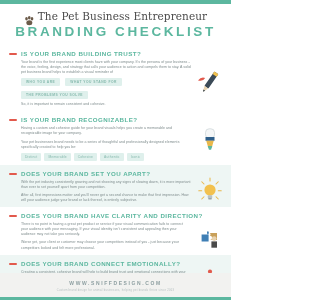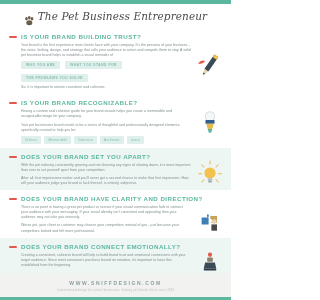--- a/index.html
+++ b/index.html
@@ -16,21 +16,20 @@
 
   
   .header{padding:6px 0 5px 0;text-align:center;background:#ffffff;}
   .brandline{
     display:flex;align-items:center;justify-content:center;gap:3px;
     height:13px;
   }
   .paw-icon{display:block;width:11px;height:10px;flex:0 0 auto;}
   .brandname{
     font-family:"DejaVu Serif", serif;
-    font-style:italic;
     font-size:10.5px;
     color:#4a4a4a;
     letter-spacing:.1px;
     white-space:nowrap;
     line-height:13px;
   }
   .checklist-title{
     margin-top:1px;
     font-size:13.5px;
     font-weight:bold;
@@ -113,20 +112,21 @@
       <span class="paw-icon">
         <svg viewBox="0 0 22 20" width="11" height="10">
           <ellipse cx="5" cy="5.5" rx="2.6" ry="3.4" fill="#6b5b4a"></ellipse>
           <ellipse cx="10.5" cy="3.6" rx="2.6" ry="3.6" fill="#6b5b4a"></ellipse>
           <ellipse cx="16" cy="5.5" rx="2.6" ry="3.4" fill="#6b5b4a"></ellipse>
           <ellipse cx="10.6" cy="13.5" rx="6" ry="5" fill="#6b5b4a"></ellipse>
         </svg>
       </span>
       <span class="brandname">The Pet Business Entrepreneur</span>
     </div>
+    <div class="checklist-title">BRANDING CHECKLIST</div>
   </div>
 
   <div class="section">
     <div class="sec-head">
       <span class="dash"></span>
       <span class="sec-title">IS YOUR BRAND BUILDING TRUST?</span>
     </div>
     <div class="sec-body">
       <p class="para">Your brand is the first experience most clients have with your company. It's the persona of your business - the voice, feeling, design, and strategy that calls your audience to action and compels them to stay. A solid pet business brand helps to establish a visual reminder of</p>
     </div>

